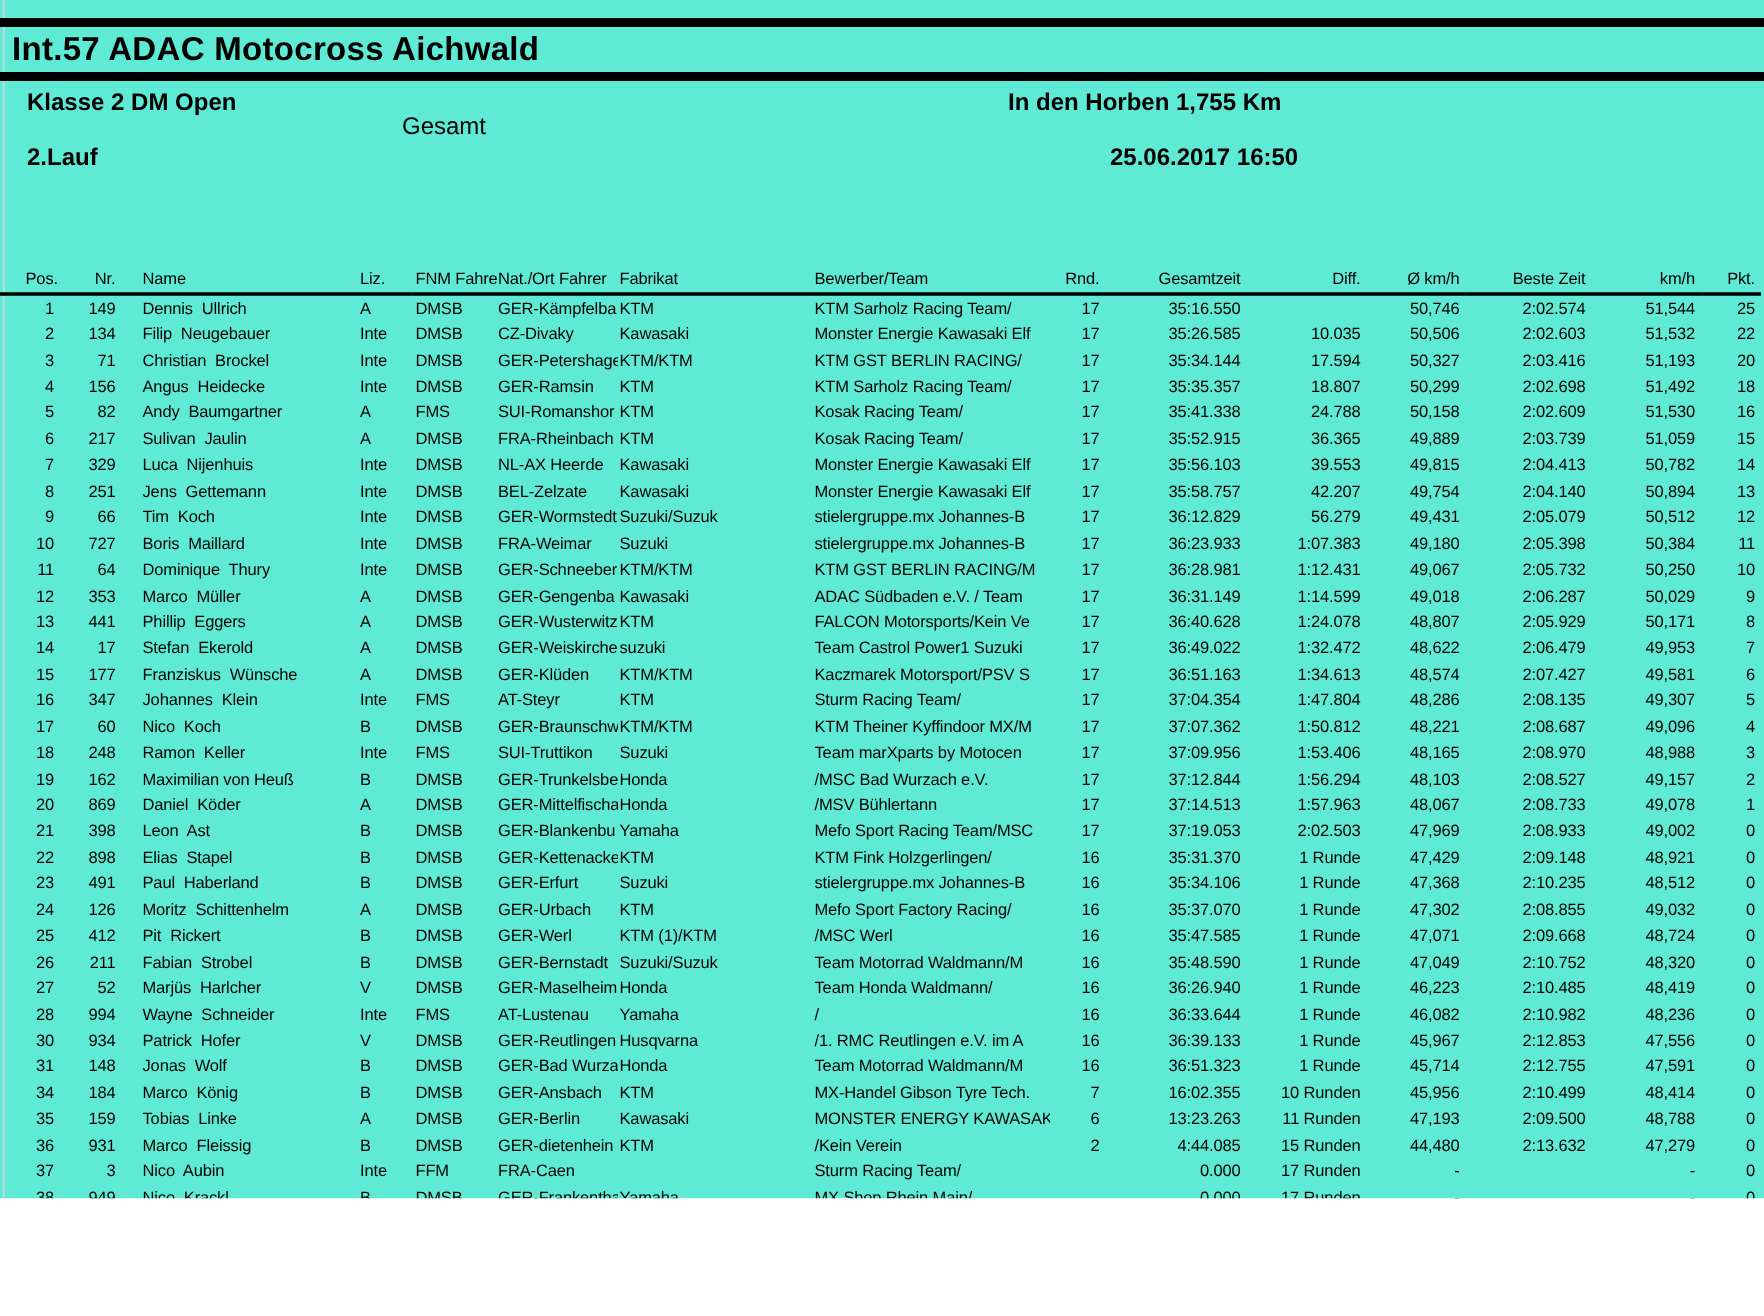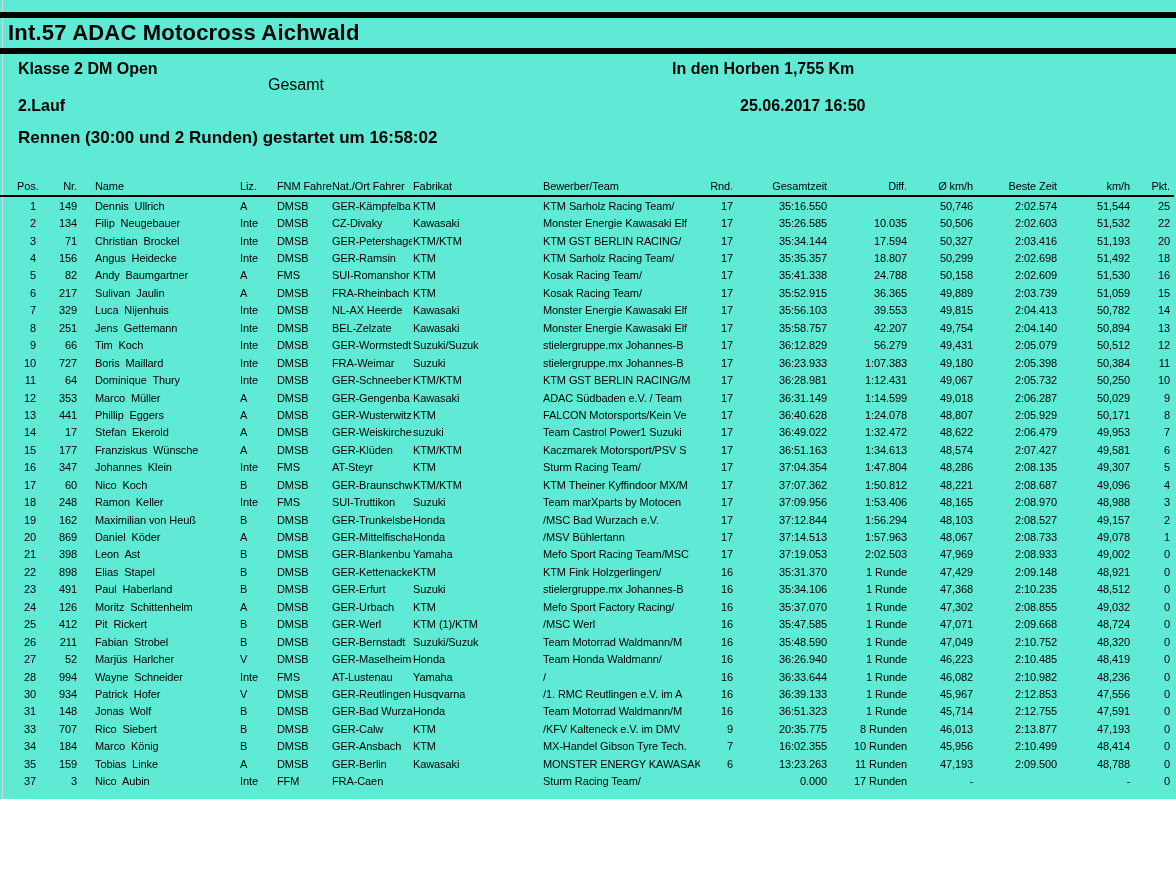--- a/index.html
+++ b/index.html
@@ -57,21 +57,20 @@
 <div class="page">
   <div class="bar bar-top"></div>
   <div class="doc-title">Int.57 ADAC Motocross Aichwald</div>
   <div class="bar bar-under-title"></div>
 
   <div class="class-label">Klasse 2 DM Open</div>
   <div class="session-label">Gesamt</div>
   <div class="track-label">In den Horben 1,755 Km</div>
   <div class="run-label">2.Lauf</div>
   <div class="datetime-label">25.06.2017 16:50</div>
-  <div class="race-info">Rennen (30:00 und 2 Runden) gestartet um 16:58:02</div>
 
   <table class="results">
     <colgroup>
       <col style="width:40px">
         <col style="width:40px">
         <col style="width:158px">
       <col style="width:37px">
         <col style="width:57px">
         <col style="width:80px">
       <col style="width:128px">
@@ -608,37 +607,20 @@
           <td class="c7 al">Team Motorrad Waldmann/M</td>
           <td class="c8 ar">16</td>
           <td class="c9 ar">36:51.323</td>
           <td class="c10 ar">1 Runde</td>
           <td class="c11 ar">45,714</td>
           <td class="c12 ar">2:12.755</td>
           <td class="c13 ar">47,591</td>
           <td class="c14 ar">0</td>
         </tr>
         <tr>
-          <td class="c0 ar">33</td>
-          <td class="c1 ar">707</td>
-          <td class="c2 al">Rico  Siebert</td>
-          <td class="c3 al">B</td>
-          <td class="c4 al">DMSB</td>
-          <td class="c5 al">GER-Calw</td>
-          <td class="c6 al">KTM</td>
-          <td class="c7 al">/KFV Kalteneck e.V. im DMV</td>
-          <td class="c8 ar">9</td>
-          <td class="c9 ar">20:35.775</td>
-          <td class="c10 ar">8 Runden</td>
-          <td class="c11 ar">46,013</td>
-          <td class="c12 ar">2:13.877</td>
-          <td class="c13 ar">47,193</td>
-          <td class="c14 ar">0</td>
-        </tr>
-        <tr>
           <td class="c0 ar">34</td>
           <td class="c1 ar">184</td>
           <td class="c2 al">Marco  König</td>
           <td class="c3 al">B</td>
           <td class="c4 al">DMSB</td>
           <td class="c5 al">GER-Ansbach</td>
           <td class="c6 al">KTM</td>
           <td class="c7 al">MX-Handel Gibson Tyre Tech.</td>
           <td class="c8 ar">7</td>
           <td class="c9 ar">16:02.355</td>
@@ -656,34 +638,68 @@
           <td class="c4 al">DMSB</td>
           <td class="c5 al">GER-Berlin</td>
           <td class="c6 al">Kawasaki</td>
           <td class="c7 al">MONSTER ENERGY KAWASAK</td>
           <td class="c8 ar">6</td>
           <td class="c9 ar">13:23.263</td>
           <td class="c10 ar">11 Runden</td>
           <td class="c11 ar">47,193</td>
           <td class="c12 ar">2:09.500</td>
           <td class="c13 ar">48,788</td>
+          <td class="c14 ar">0</td>
+        </tr>
+        <tr>
+          <td class="c0 ar">36</td>
+          <td class="c1 ar">931</td>
+          <td class="c2 al">Marco  Fleissig</td>
+          <td class="c3 al">B</td>
+          <td class="c4 al">DMSB</td>
+          <td class="c5 al">GER-dietenhein</td>
+          <td class="c6 al">KTM</td>
+          <td class="c7 al">/Kein Verein</td>
+          <td class="c8 ar">2</td>
+          <td class="c9 ar">4:44.085</td>
+          <td class="c10 ar">15 Runden</td>
+          <td class="c11 ar">44,480</td>
+          <td class="c12 ar">2:13.632</td>
+          <td class="c13 ar">47,279</td>
           <td class="c14 ar">0</td>
         </tr>
         <tr>
           <td class="c0 ar">37</td>
           <td class="c1 ar">3</td>
           <td class="c2 al">Nico  Aubin</td>
           <td class="c3 al">Inte</td>
           <td class="c4 al">FFM</td>
           <td class="c5 al">FRA-Caen</td>
           <td class="c6 al"></td>
           <td class="c7 al">Sturm Racing Team/</td>
           <td class="c8 ar"></td>
           <td class="c9 ar">0.000</td>
           <td class="c10 ar">17 Runden</td>
           <td class="c11 ar">-</td>
           <td class="c12 ar"></td>
           <td class="c13 ar">-</td>
           <td class="c14 ar">0</td>
         </tr>
+        <tr>
+          <td class="c0 ar">38</td>
+          <td class="c1 ar">949</td>
+          <td class="c2 al">Nico  Krackl</td>
+          <td class="c3 al">B</td>
+          <td class="c4 al">DMSB</td>
+          <td class="c5 al">GER-Frankentha</td>
+          <td class="c6 al">Yamaha</td>
+          <td class="c7 al">MX Shop Rhein Main/</td>
+          <td class="c8 ar"></td>
+          <td class="c9 ar">0.000</td>
+          <td class="c10 ar">17 Runden</td>
+          <td class="c11 ar">-</td>
+          <td class="c12 ar"></td>
+          <td class="c13 ar">-</td>
+          <td class="c14 ar">0</td>
+        </tr>
       </tbody>
   </table>
 </div>
 
 </body></html>

